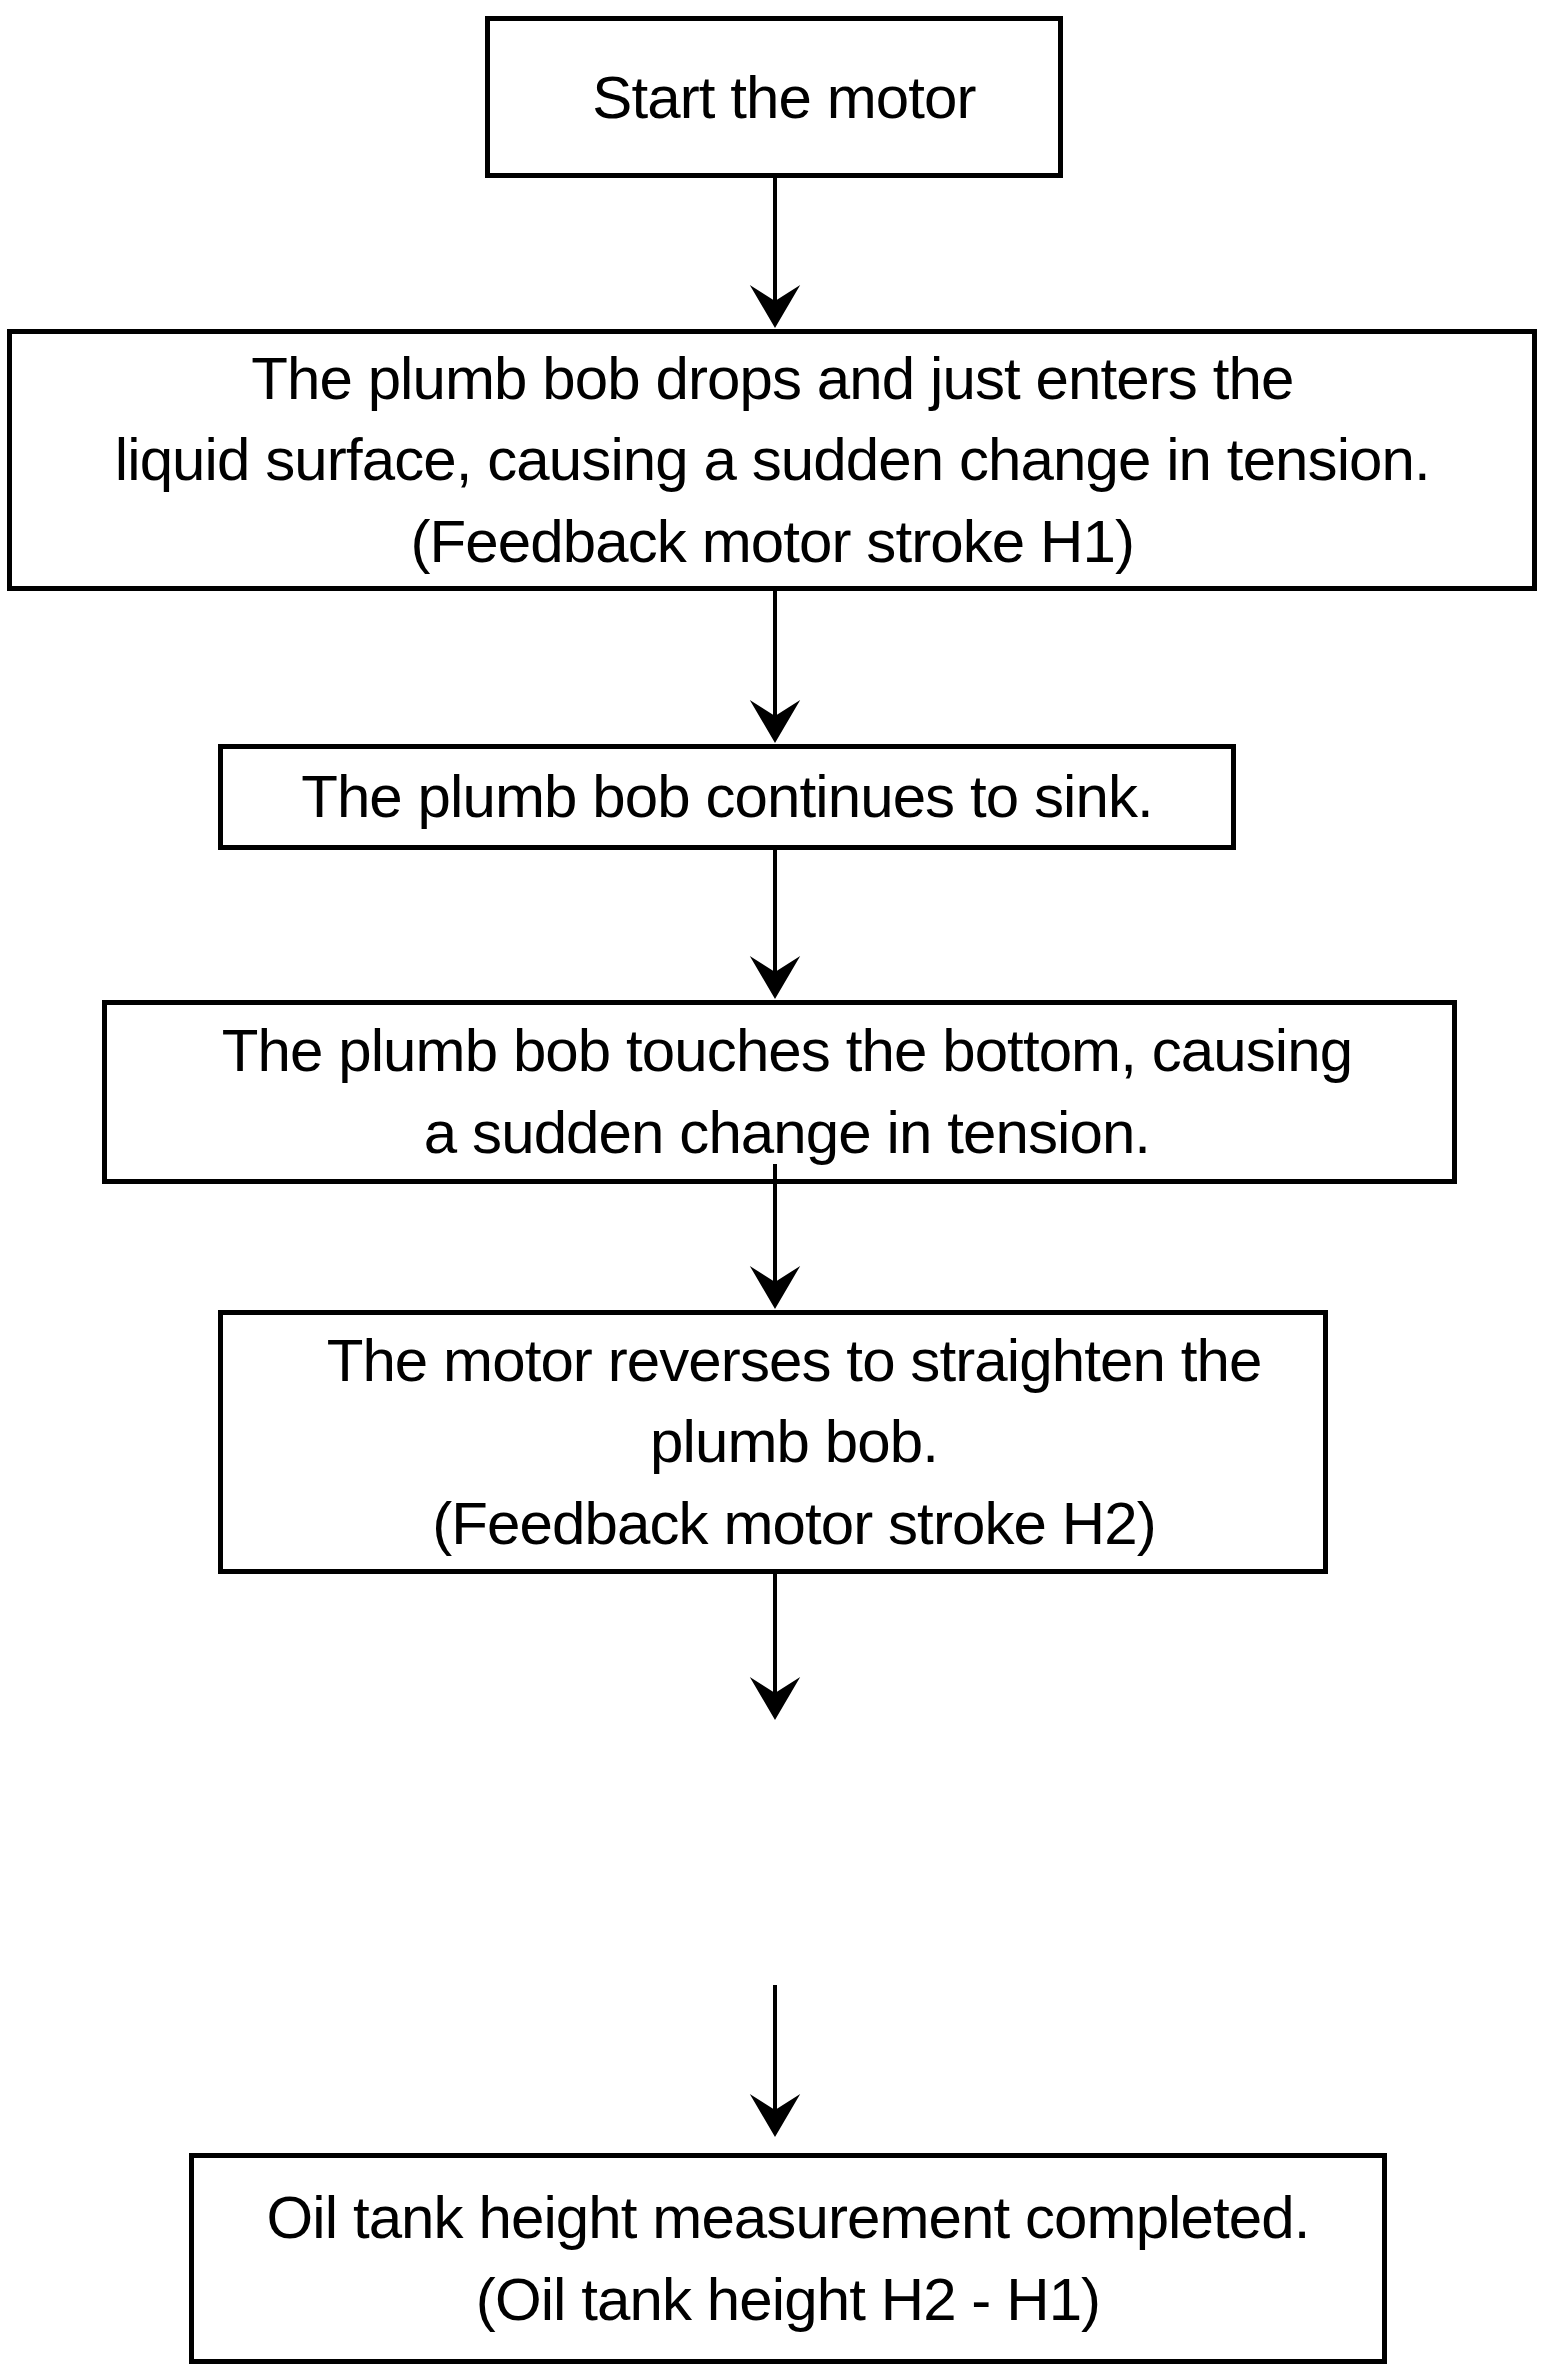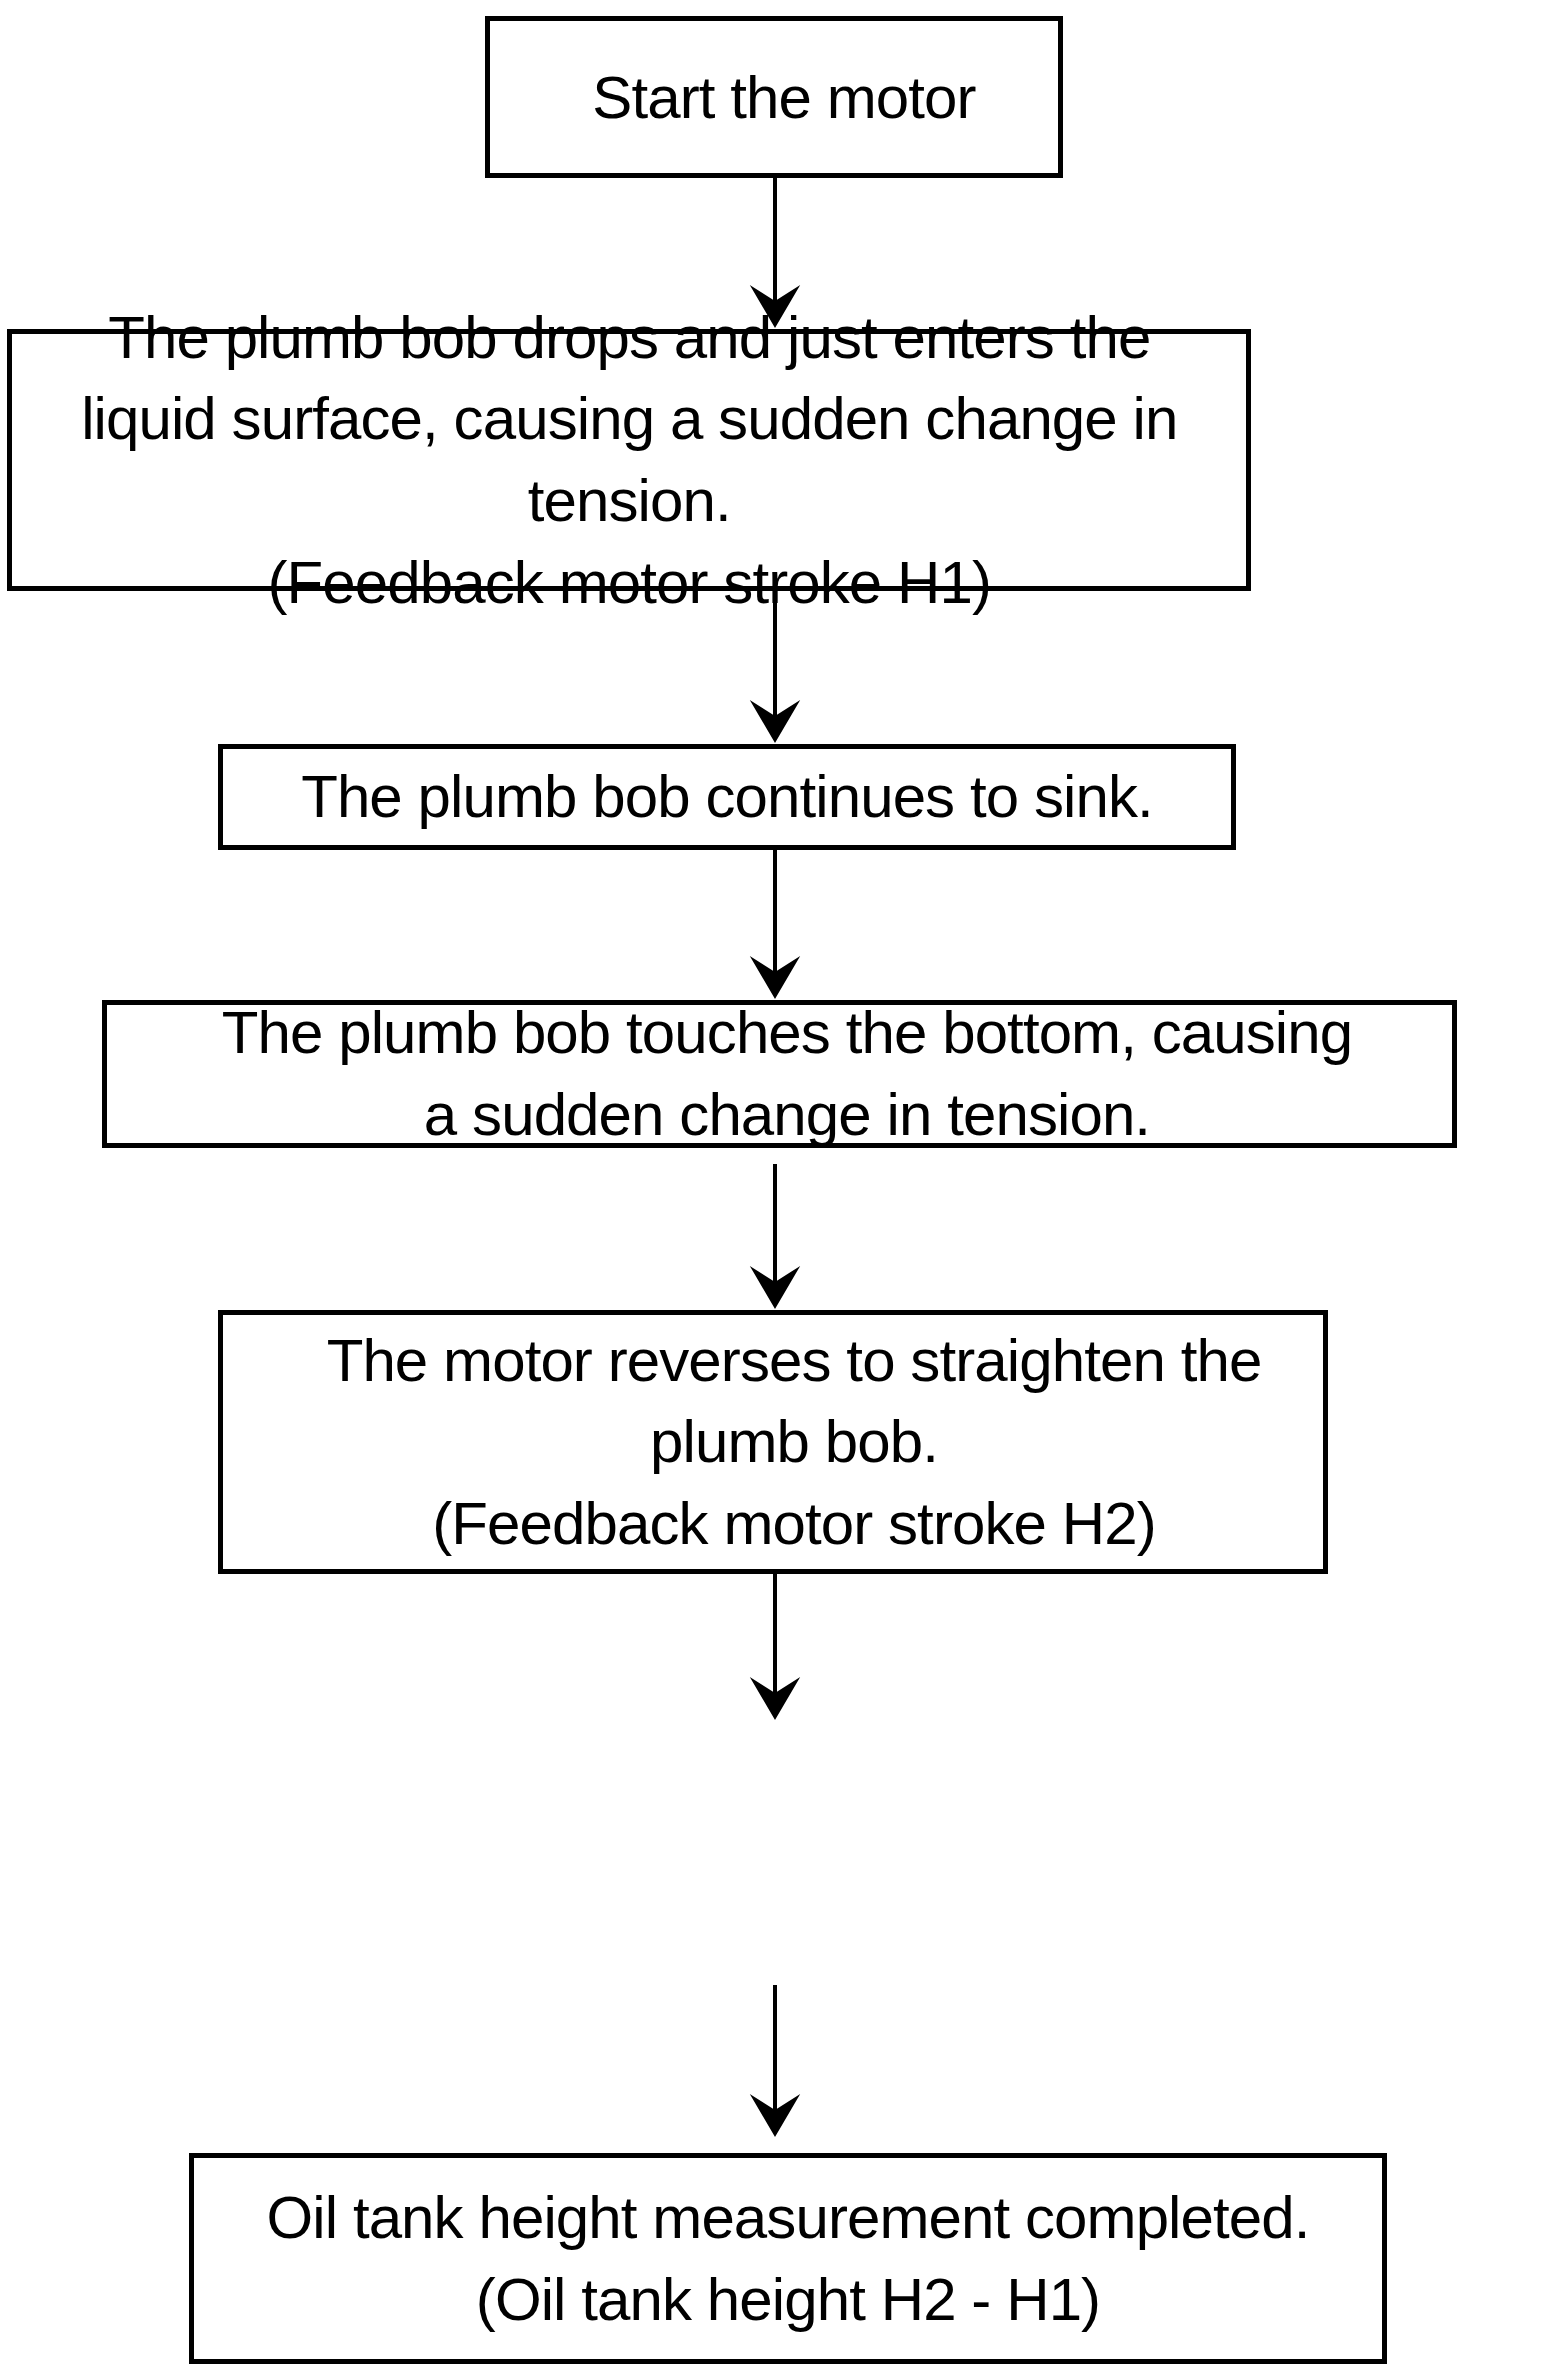--- a/index.html
+++ b/index.html
@@ -63,21 +63,21 @@
     <span class="node-text">Start the motor</span>
   </div>
 
   <div class="arrow" style="left:743px; top:178px; height:151px;">
     <div class="shaft"></div>
     <svg class="head" viewBox="0 0 70 50">
       <path d="M35 49 L7 1 L35 19 L63 1 Z" fill="#000000"></path>
     </svg>
   </div>
 
-  <div class="node" style="left:7.3px; top:329px; width:1244px; height:262px;">
+  <div class="node" style="left:7.3px; top:329px; width:1530px; height:262px;">
     <span class="node-text">The plumb bob drops and just enters the
 liquid surface, causing a sudden change in tension.
 (Feedback motor stroke H1)</span>
   </div>
 
   <div class="arrow" style="left:743px; top:591px; height:153px;">
     <div class="shaft"></div>
     <svg class="head" viewBox="0 0 70 50">
       <path d="M35 49 L7 1 L35 19 L63 1 Z" fill="#000000"></path>
     </svg>
@@ -87,21 +87,21 @@
     <span class="node-text">The plumb bob continues to sink.</span>
   </div>
 
   <div class="arrow" style="left:743px; top:850px; height:150px;">
     <div class="shaft"></div>
     <svg class="head" viewBox="0 0 70 50">
       <path d="M35 49 L7 1 L35 19 L63 1 Z" fill="#000000"></path>
     </svg>
   </div>
 
-  <div class="node" style="left:102px; top:1000px; width:1355px; height:148px;padding-left:15px;">
+  <div class="node" style="left:102px; top:1000px; width:1355px; height:184px;padding-left:15px;">
     <span class="node-text">The plumb bob touches the bottom, causing
 a sudden change in tension.</span>
   </div>
 
   <div class="arrow" style="left:743px; top:1164px; height:146px;">
     <div class="shaft"></div>
     <svg class="head" viewBox="0 0 70 50">
       <path d="M35 49 L7 1 L35 19 L63 1 Z" fill="#000000"></path>
     </svg>
   </div>

